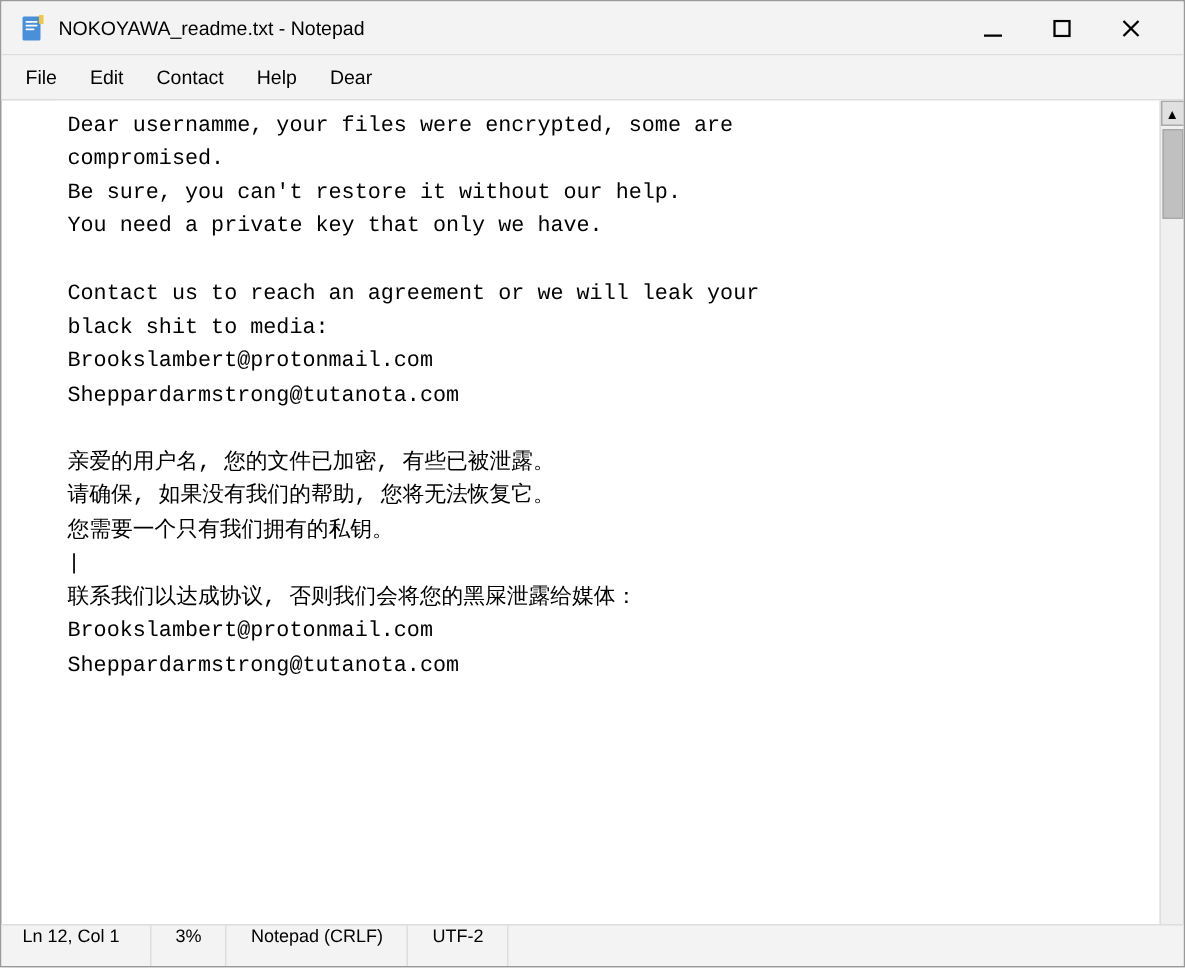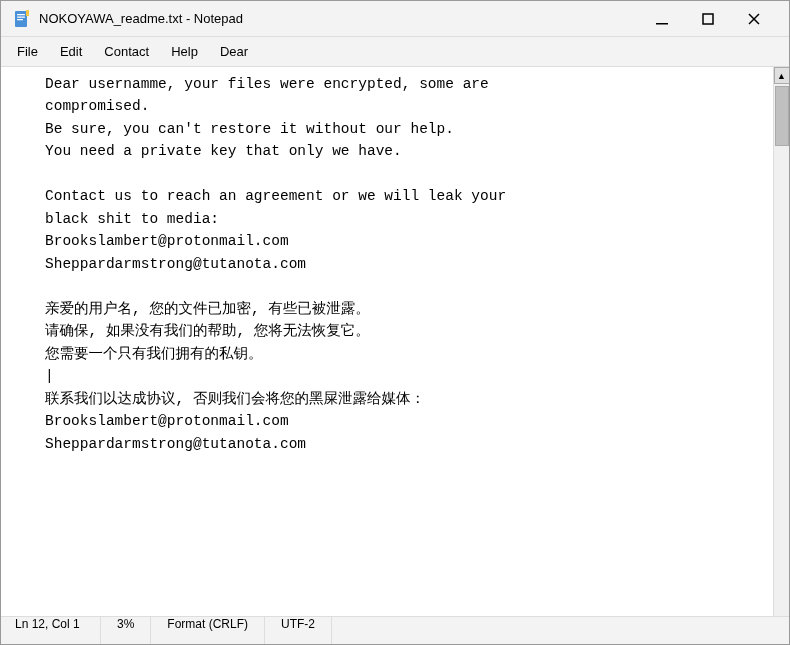--- a/index.html
+++ b/index.html
@@ -241,20 +241,20 @@
   </div>
 
   <div class="status-bar">
     <div class="status-segment">
       <span>Ln 12, Col 1</span>
     </div>
     <div class="status-segment">
       <span>3%</span>
     </div>
     <div class="status-segment">
-      <span>Format (CRLF)</span>
+      <span>Notepad (CRLF)</span>
     </div>
     <div class="status-segment">
       <span>UTF-2</span>
     </div>
   </div>
 
 </div>
 
 </body></html>

